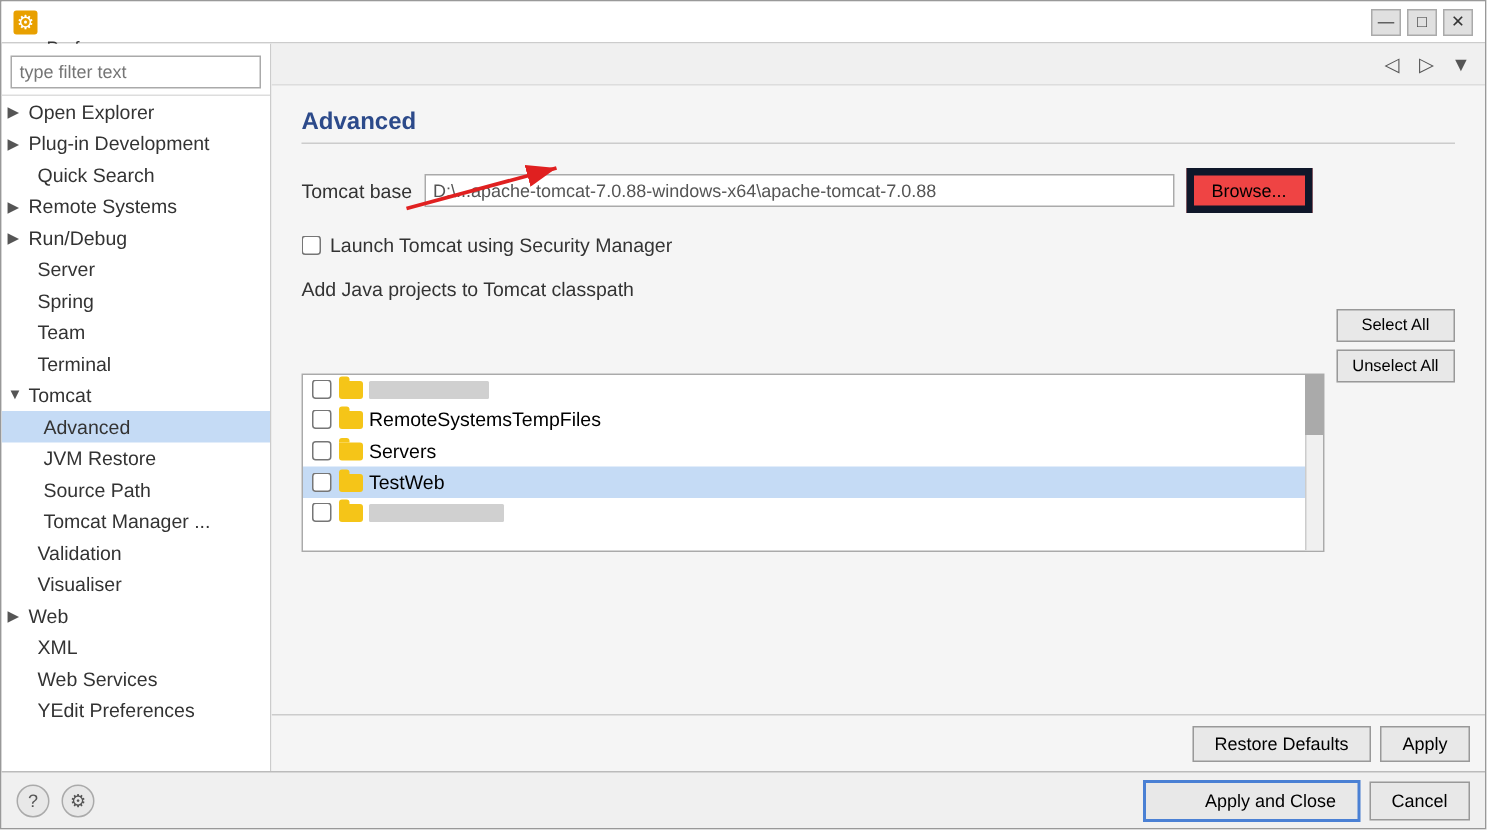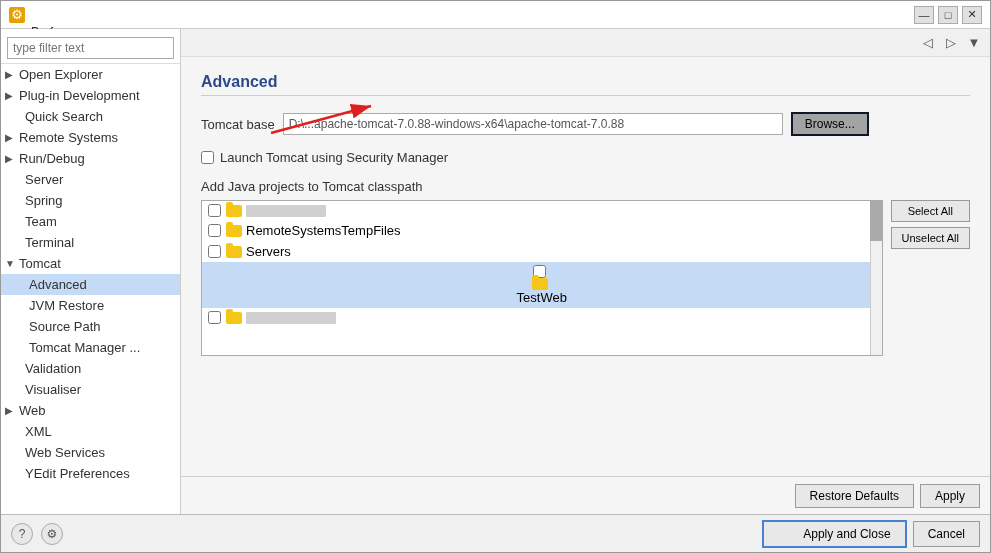--- a/index.html
+++ b/index.html
@@ -187,22 +187,22 @@
       background: #fff;
       font-size: 12px;
       color: #555;
       overflow: hidden;
       text-overflow: ellipsis;
     }
     
     .browse-btn {
       margin-left: 8px;
       padding: 3px 12px;
-      background: #a3a3a3;
-      border: 2px solid #0f172a;
+      background: #ef4444;
+      border: 5px solid #0f172a;
       cursor: pointer;
       font-size: 12px;
       white-space: nowrap;
     }
     
     
     .checkbox-row {
       display: flex;
       align-items: center;
       margin-bottom: 14px;
@@ -224,32 +224,33 @@
     
     .classpath-area {
       display: flex;
       gap: 8px;
     }
     
     .classpath-list-container {
       flex: 1;
       border: 1px solid #aaa;
       background: #fff;
-      height: 156px;
+      height: 119px;
       overflow-y: auto;
       position: relative;
+      margin-top: 43px;
     }
     
     .classpath-list-item {
       display: flex;
       align-items: center;
       padding: 3px 6px;
       cursor: pointer;
     }
-    .classpath-list-item.selected { background: #c5dbf5; flex-direction: column; }
+    .classpath-list-item.selected { background: #c5dbf5; }
     
     .classpath-list-item input[type=checkbox] {
       margin-right: 5px;
     }
     
     .folder-icon {
       display: inline-block;
       width: 16px;
       height: 12px;
       background: #f5c518;

